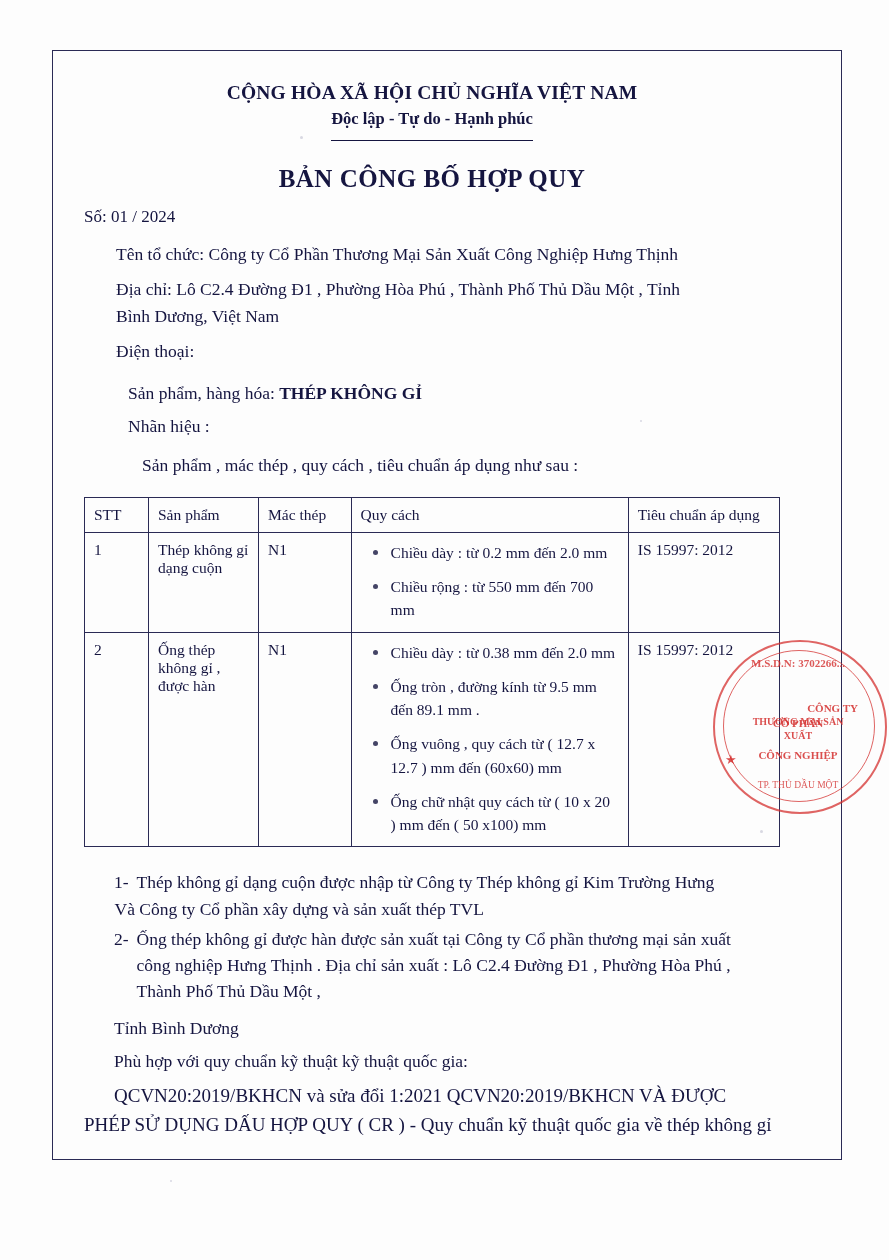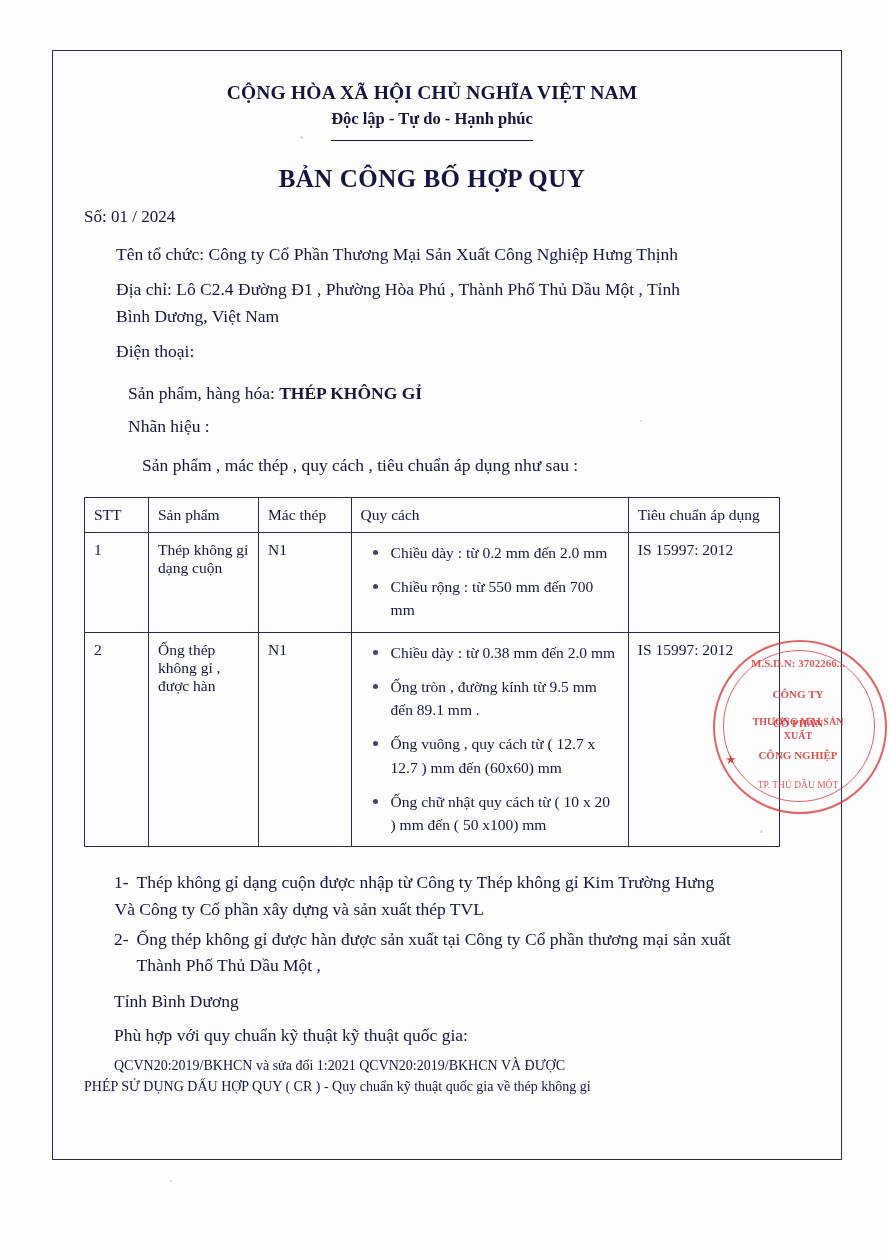--- a/index.html
+++ b/index.html
@@ -156,21 +156,21 @@
     display: block;
   }
   .tail {
     font-size: 17.5px;
     line-height: 1.55;
     color: #151540;
     padding-left: 30px;
     margin-top: 4px;
   }
   .tail-justify {
-    font-size: 14px;
+    font-size: 19px;
     line-height: 1.55;
     color: #151540;
     margin-top: 6px;
     text-align: justify;
   }
   .tail-justify .first { padding-left: 30px; }
   .stamp {
     position: absolute;
     right: 6px;
     top: 640px;
@@ -196,21 +196,21 @@
     position: absolute;
     color: #d4302f;
     font-size: 11px;
     font-weight: bold;
     text-align: center;
     width: 120px;
     left: 25px;
     line-height: 1.35;
     opacity: 0.85;
   }
-  .stamp .txt.l1 { top: 47px; }
+  .stamp .txt.l1 { top: 61px; text-align: right; }
   .stamp .txt.l2 { top: 76px; }
   .stamp .txt.l3 { top: 75px; font-size: 10px; }
   .stamp .txt.l4 { top: 108px; }
   .stamp .arc-top {
     position: absolute;
     top: 17px;
     left: 6px;
     width: 158px;
     text-align: center;
     color: #d4302f;
@@ -323,20 +323,21 @@
         <span class="note-num">1-</span>
         <span class="note-text">
           <span>Thép không gỉ dạng cuộn được nhập từ Công ty Thép không gỉ Kim Trường Hưng</span>
           <span class="cont" style="margin-left:-22px;">Và Công ty Cổ phần xây dựng và sản xuất thép TVL</span>
         </span>
       </div>
       <div class="note-item">
         <span class="note-num">2-</span>
         <span class="note-text">
           <span>Ống thép không gỉ được hàn được sản xuất tại Công ty Cổ phần thương mại sản xuất</span>
+          <span class="cont">công nghiệp Hưng Thịnh . Địa chỉ sản xuất : Lô C2.4 Đường Đ1 , Phường Hòa Phú ,</span>
           <span class="cont">Thành Phố Thủ Dầu Một ,</span>
         </span>
       </div>
     </div>
 
     <div class="tail" style="margin-top:10px;">Tỉnh Bình Dương</div>
     <div class="tail" style="margin-top:6px;">Phù hợp với quy chuẩn kỹ thuật kỹ thuật quốc gia:</div>
     <div class="tail-justify">
       <span class="first">QCVN20:2019/BKHCN và sửa đổi 1:2021  QCVN20:2019/BKHCN VÀ ĐƯỢC</span><br>
       <span>PHÉP SỬ DỤNG DẤU HỢP QUY ( CR ) -  Quy chuẩn kỹ thuật quốc gia về thép không gỉ</span>

